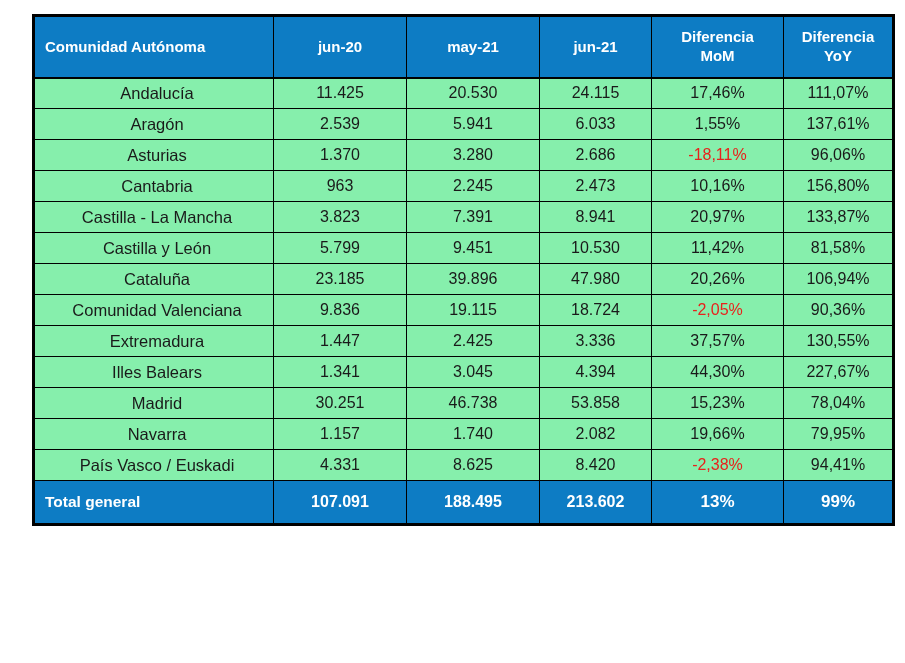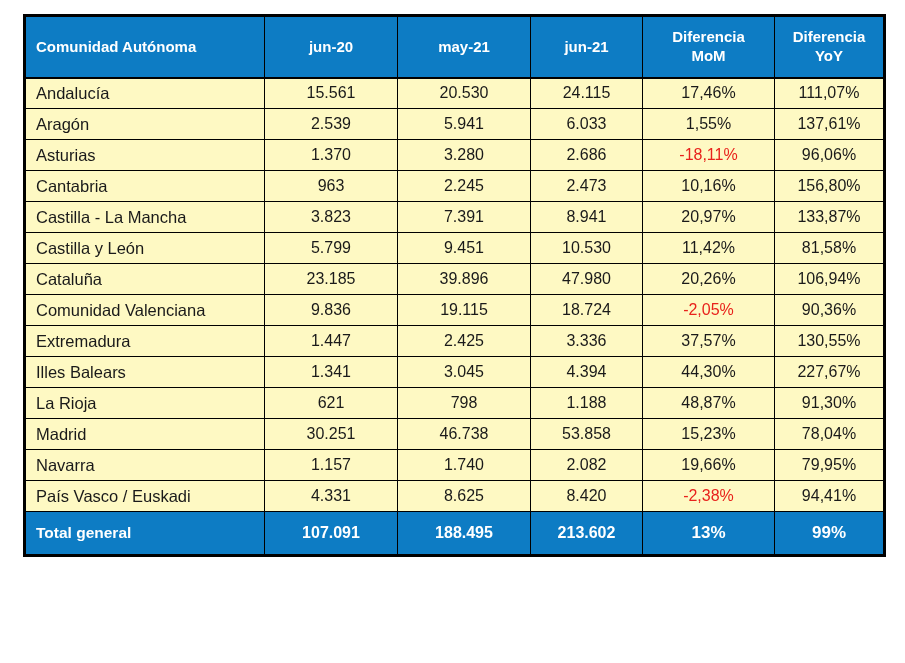--- a/index.html
+++ b/index.html
@@ -18,27 +18,27 @@
   }
   .page {
     position: relative;
     width: 905px;
     height: 663px;
     background: #ffffff;
     overflow: hidden;
   }
   table.data-table {
     position: absolute;
-    left: 23px;
+    left: 32px;
     top: 14px;
     border-collapse: collapse;
     table-layout: fixed;
     width: 860px;
     border: 3px solid var(--grid);
-    background: #fef9c3;
+    background: #86efac;
   }
   th, td {
     border: 1px solid var(--grid);
     overflow: hidden;
   }
   thead th {
     background: var(--header-bg);
     color: var(--header-text);
     font-weight: bold;
     font-size: 15px;
@@ -60,21 +60,21 @@
   tbody td {
     height: 31px;
     font-size: 16px;
     color: var(--body-text);
     text-align: center;
     vertical-align: middle;
     padding: 1px 4px;
     white-space: nowrap;
   }
   tbody td.name-cell {
-    text-align: left;
+    text-align: center;
     padding-left: 10px;
     font-size: 16.5px;
   }
   tbody td.neg {
     color: var(--negative);
   }
   tfoot td {
     background: var(--header-bg);
     color: var(--header-text);
     font-weight: bold;
@@ -113,21 +113,21 @@
         <th>jun-20</th>
         <th>may-21</th>
         <th>jun-21</th>
         <th><span class="wrap-narrow">Diferencia MoM</span></th>
         <th><span class="wrap-narrow">Diferencia YoY</span></th>
       </tr>
     </thead>
     <tbody>
         <tr>
           <td class="name-cell">Andalucía</td>
-          <td>15.561</td>
+          <td>11.425</td>
           <td>20.530</td>
           <td>24.115</td>
           <td>17,46%</td>
           <td>111,07%</td>
         </tr>
         <tr>
           <td class="name-cell">Aragón</td>
           <td>2.539</td>
           <td>5.941</td>
           <td>6.033</td>
@@ -190,28 +190,20 @@
           <td>37,57%</td>
           <td>130,55%</td>
         </tr>
         <tr>
           <td class="name-cell">Illes Balears</td>
           <td>1.341</td>
           <td>3.045</td>
           <td>4.394</td>
           <td>44,30%</td>
           <td>227,67%</td>
-        </tr>
-        <tr>
-          <td class="name-cell">La Rioja</td>
-          <td>621</td>
-          <td>798</td>
-          <td>1.188</td>
-          <td>48,87%</td>
-          <td>91,30%</td>
         </tr>
         <tr>
           <td class="name-cell">Madrid</td>
           <td>30.251</td>
           <td>46.738</td>
           <td>53.858</td>
           <td>15,23%</td>
           <td>78,04%</td>
         </tr>
         <tr>

